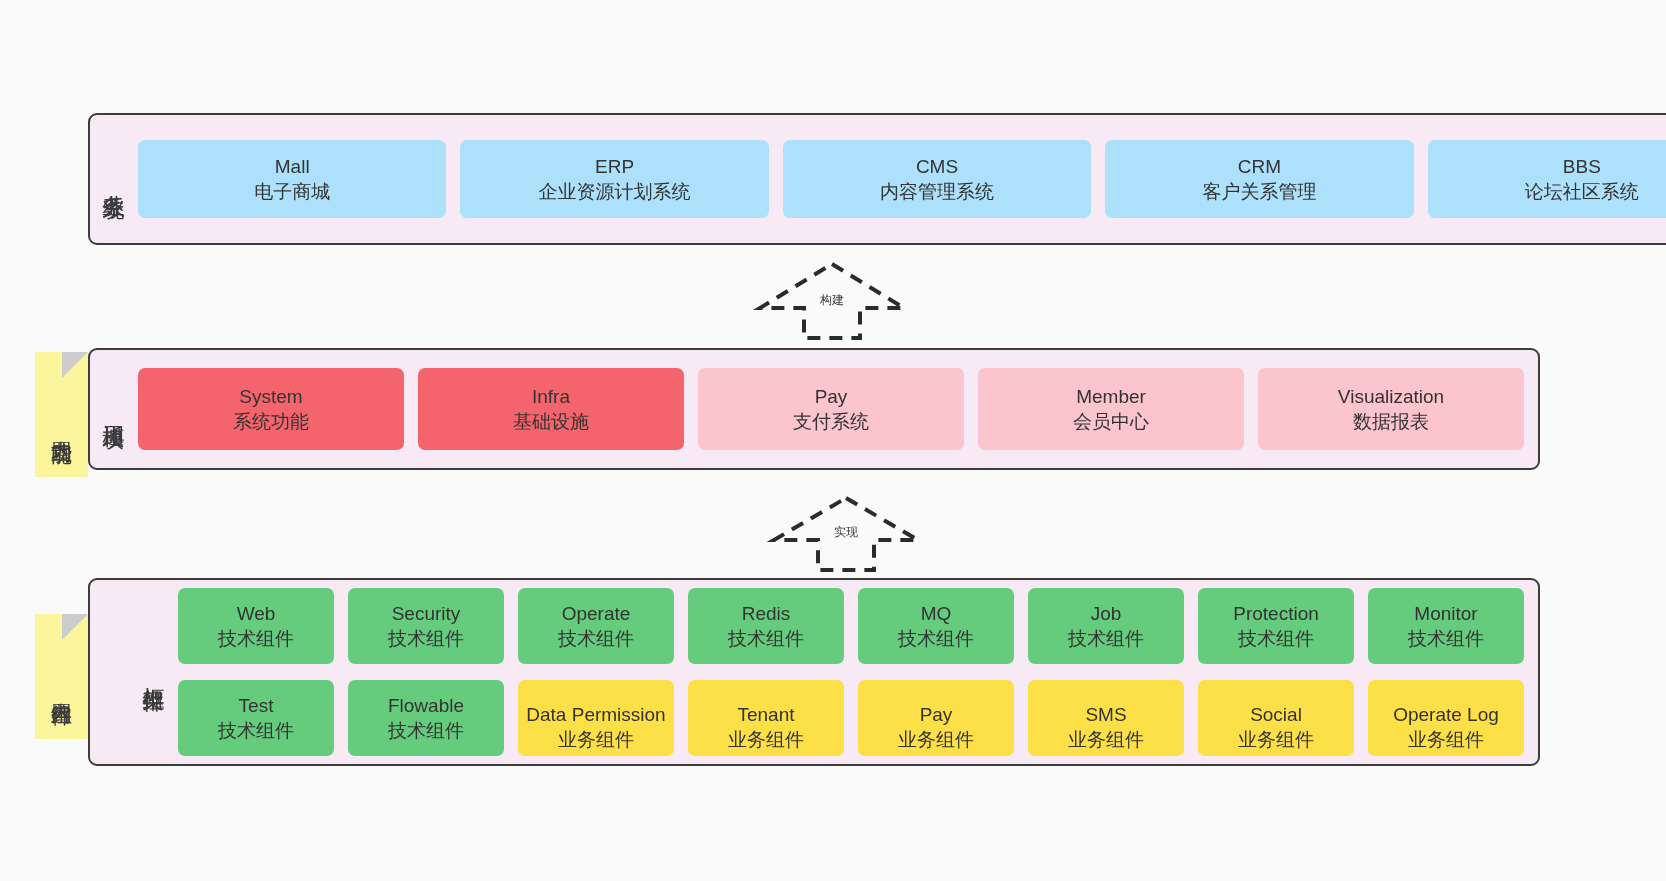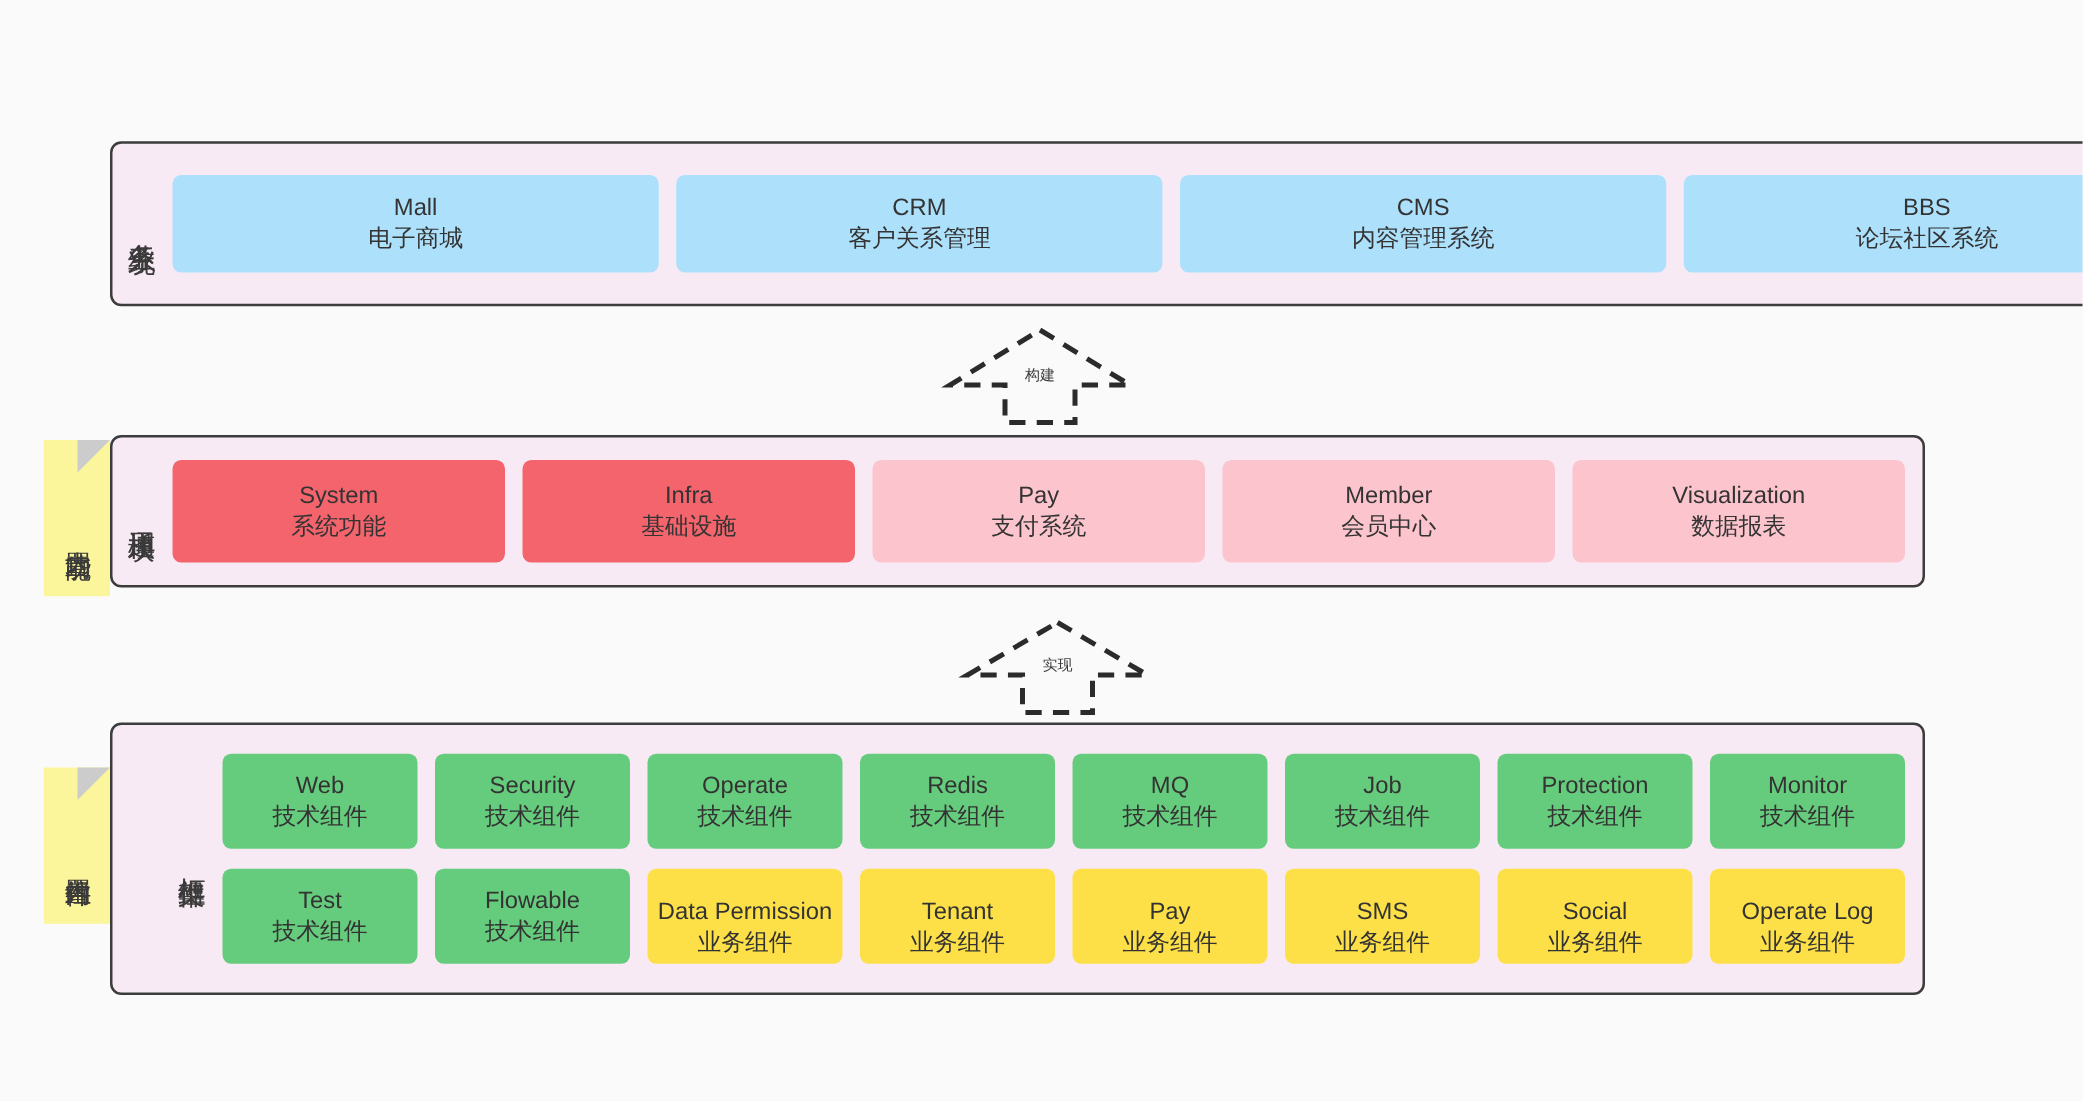--- a/index.html
+++ b/index.html
@@ -139,26 +139,30 @@
 
 <div class="layer" id="layer-business" style="left:88px; top:113px; width:1664px; height:132px;">
   <div class="layer-title">业务系统</div>
   <div class="layer-body">
     <div class="card-row" id="business-cards">
         <div class="card h-blue">
           <div class="c-name">Mall</div>
           <div class="c-sub">电子商城</div>
         </div>
         <div class="card h-blue">
+          <div class="c-name">ERP</div>
+          <div class="c-sub">企业资源计划系统</div>
+        </div>
+        <div class="card h-blue">
+          <div class="c-name">CMS</div>
+          <div class="c-sub">内容管理系统</div>
+        </div>
+        <div class="card h-blue">
           <div class="c-name">CRM</div>
           <div class="c-sub">客户关系管理</div>
-        </div>
-        <div class="card h-blue">
-          <div class="c-name">CMS</div>
-          <div class="c-sub">内容管理系统</div>
         </div>
         <div class="card h-blue">
           <div class="c-name">BBS</div>
           <div class="c-sub">论坛社区系统</div>
         </div>
       </div>
   </div>
 </div>
 
 <div class="connector" style="left:752px; top:258px; width:160px; height:82px;">
@@ -202,21 +206,21 @@
 <div class="connector" style="left:766px; top:492px; width:160px; height:80px;text-decoration:underline;">
   <svg width="160" height="80" viewBox="0 0 160 80">
     <path d="M 80 6 L 152 48 L 108 48 L 108 78 L 52 78 L 52 48 L 8 48 Z" fill="none" stroke="#2b2b2b" stroke-width="4" stroke-dasharray="13,9" stroke-linejoin="miter"></path>
   </svg>
   <span class="conn-label" style="top:32px;">实现</span>
 </div>
 
 <div class="note" style="left:35px; top:614px; width:53px; height:125px;">
   <span>内置组件</span>
 </div>
-<div class="layer" id="layer-framework" style="left:88px; top:578px; width:1452px; height:218px;padding-left:40px;">
+<div class="layer" id="layer-framework" style="left:88px; top:578px; width:1452px; height:188px;padding-left:40px;">
   <div class="layer-title">框架组件</div>
   <div class="layer-body">
     <div class="card-grid" id="framework-cards">
         <div class="card-row">
           <div class="card h-green">
             <div class="c-name">Web</div>
             <div class="c-sub">技术组件</div>
           </div>
           <div class="card h-green">
             <div class="c-name">Security</div>

